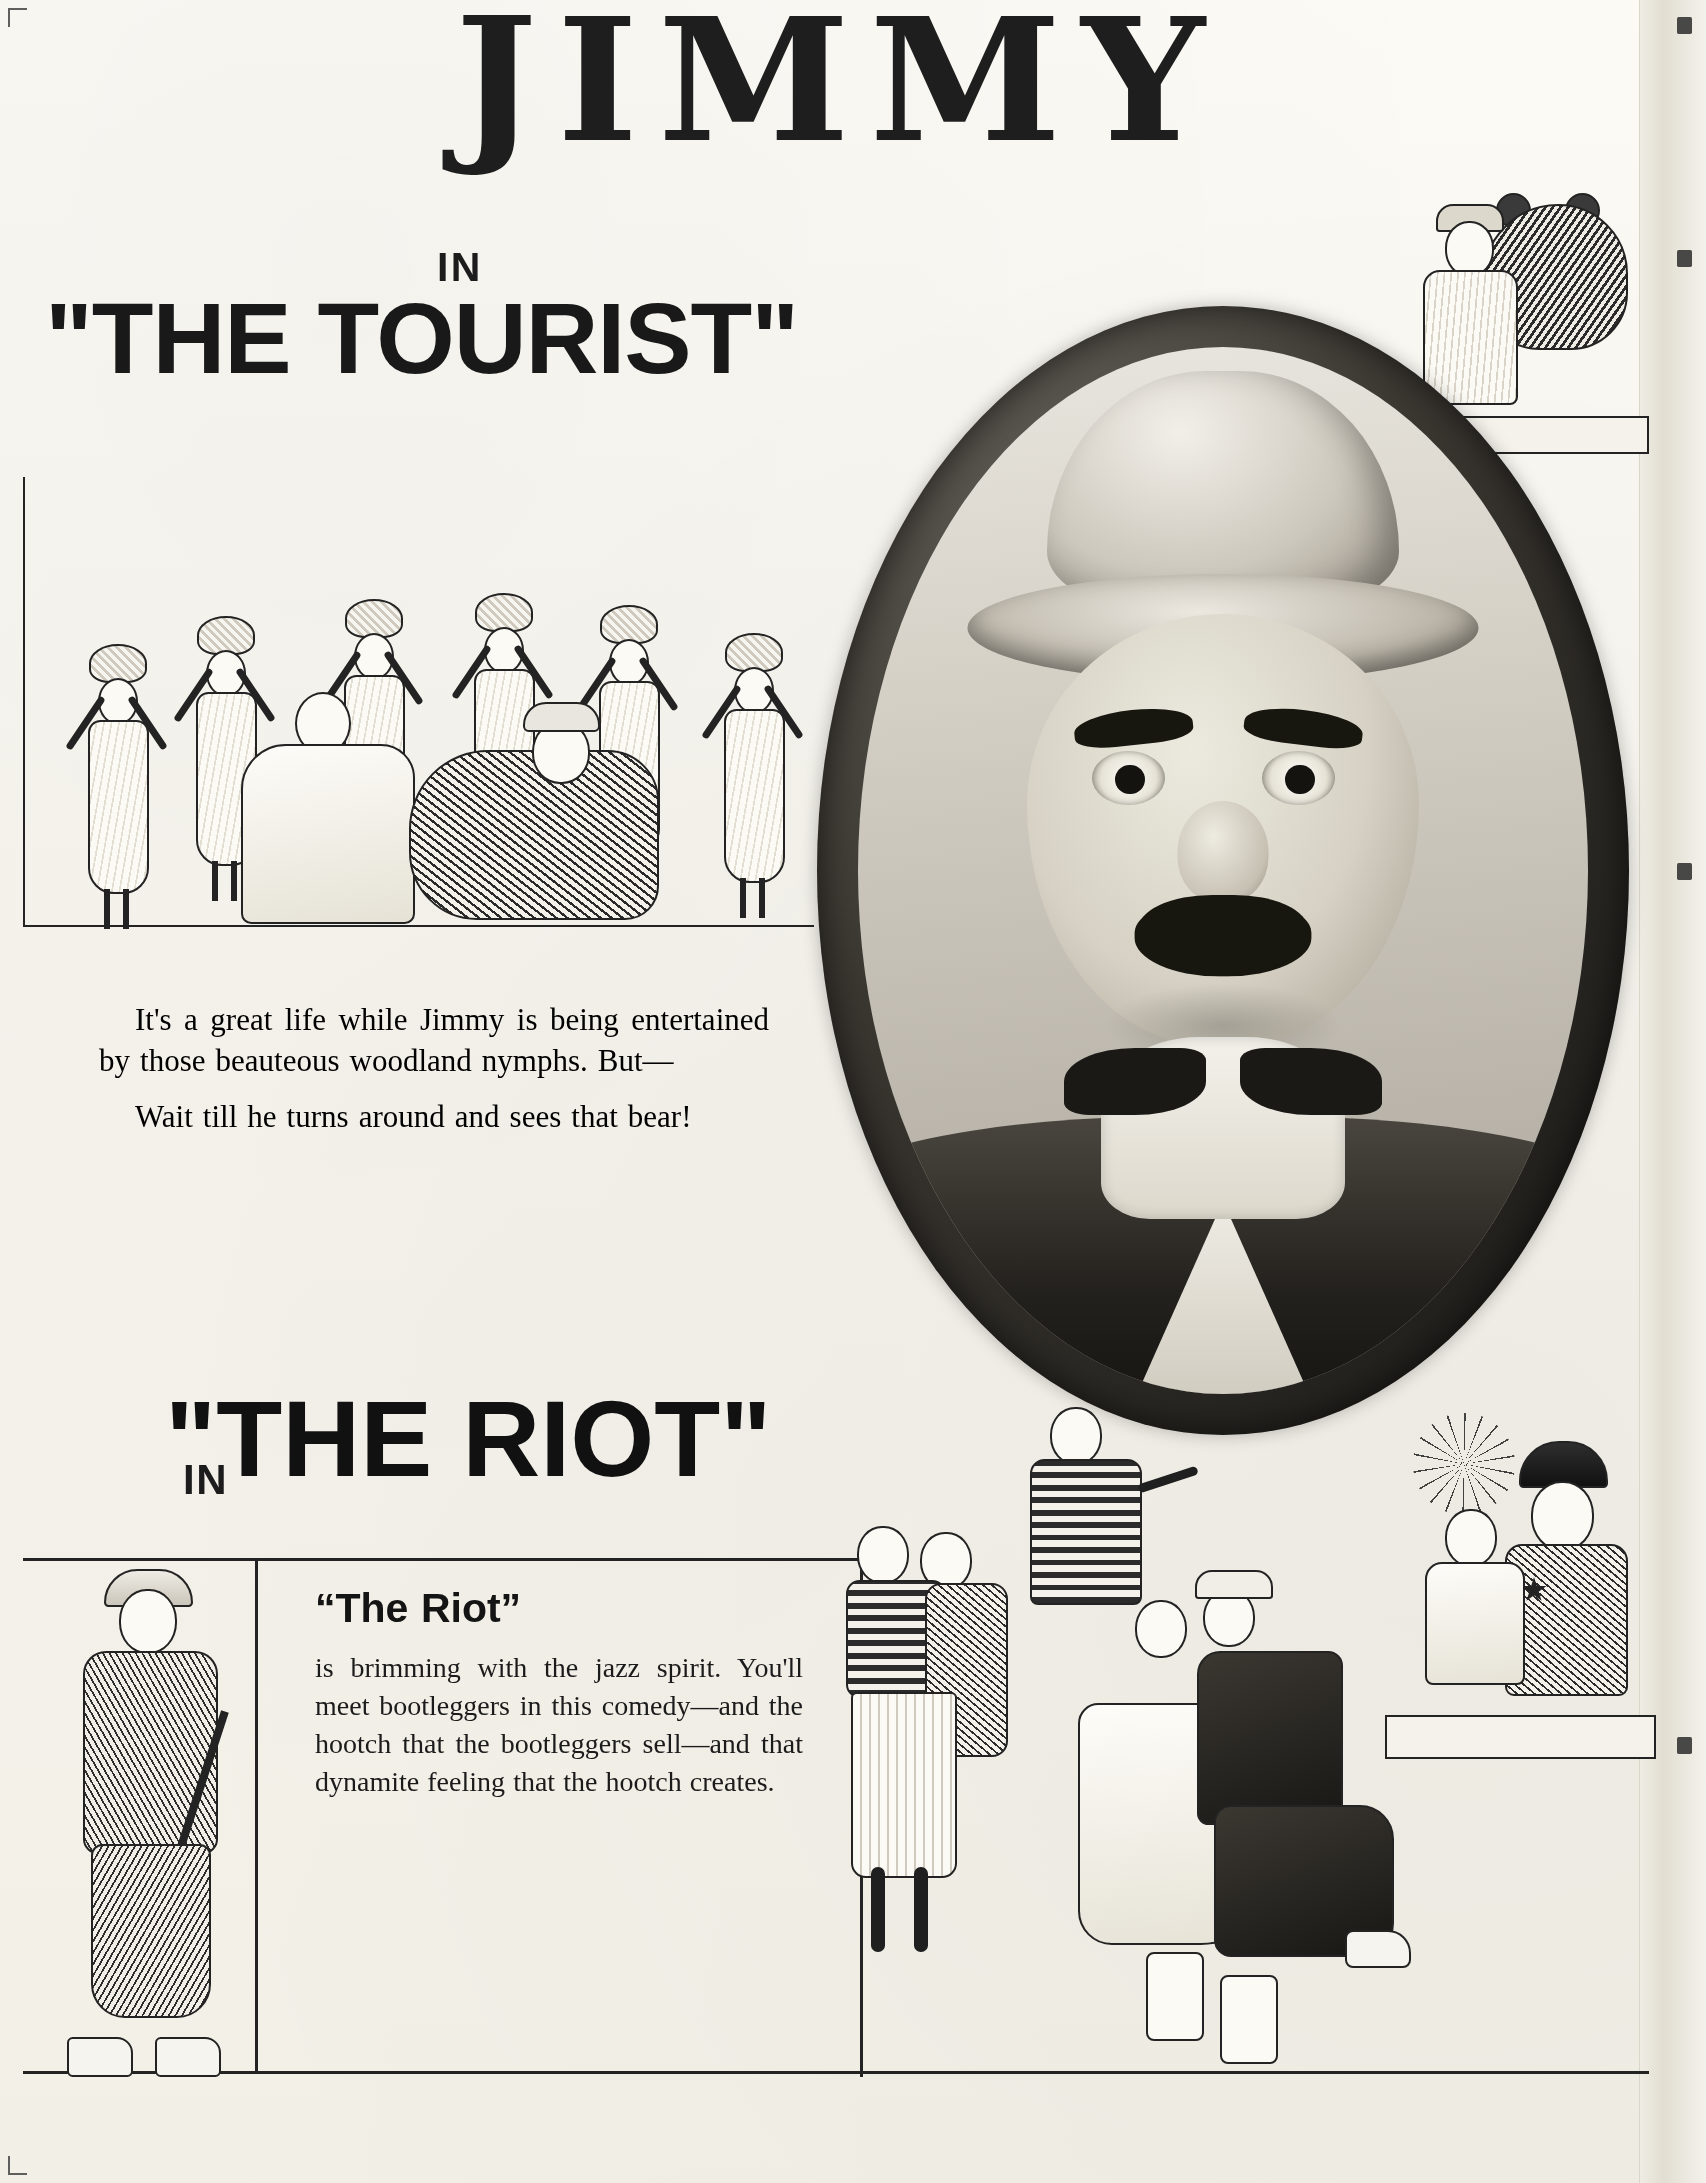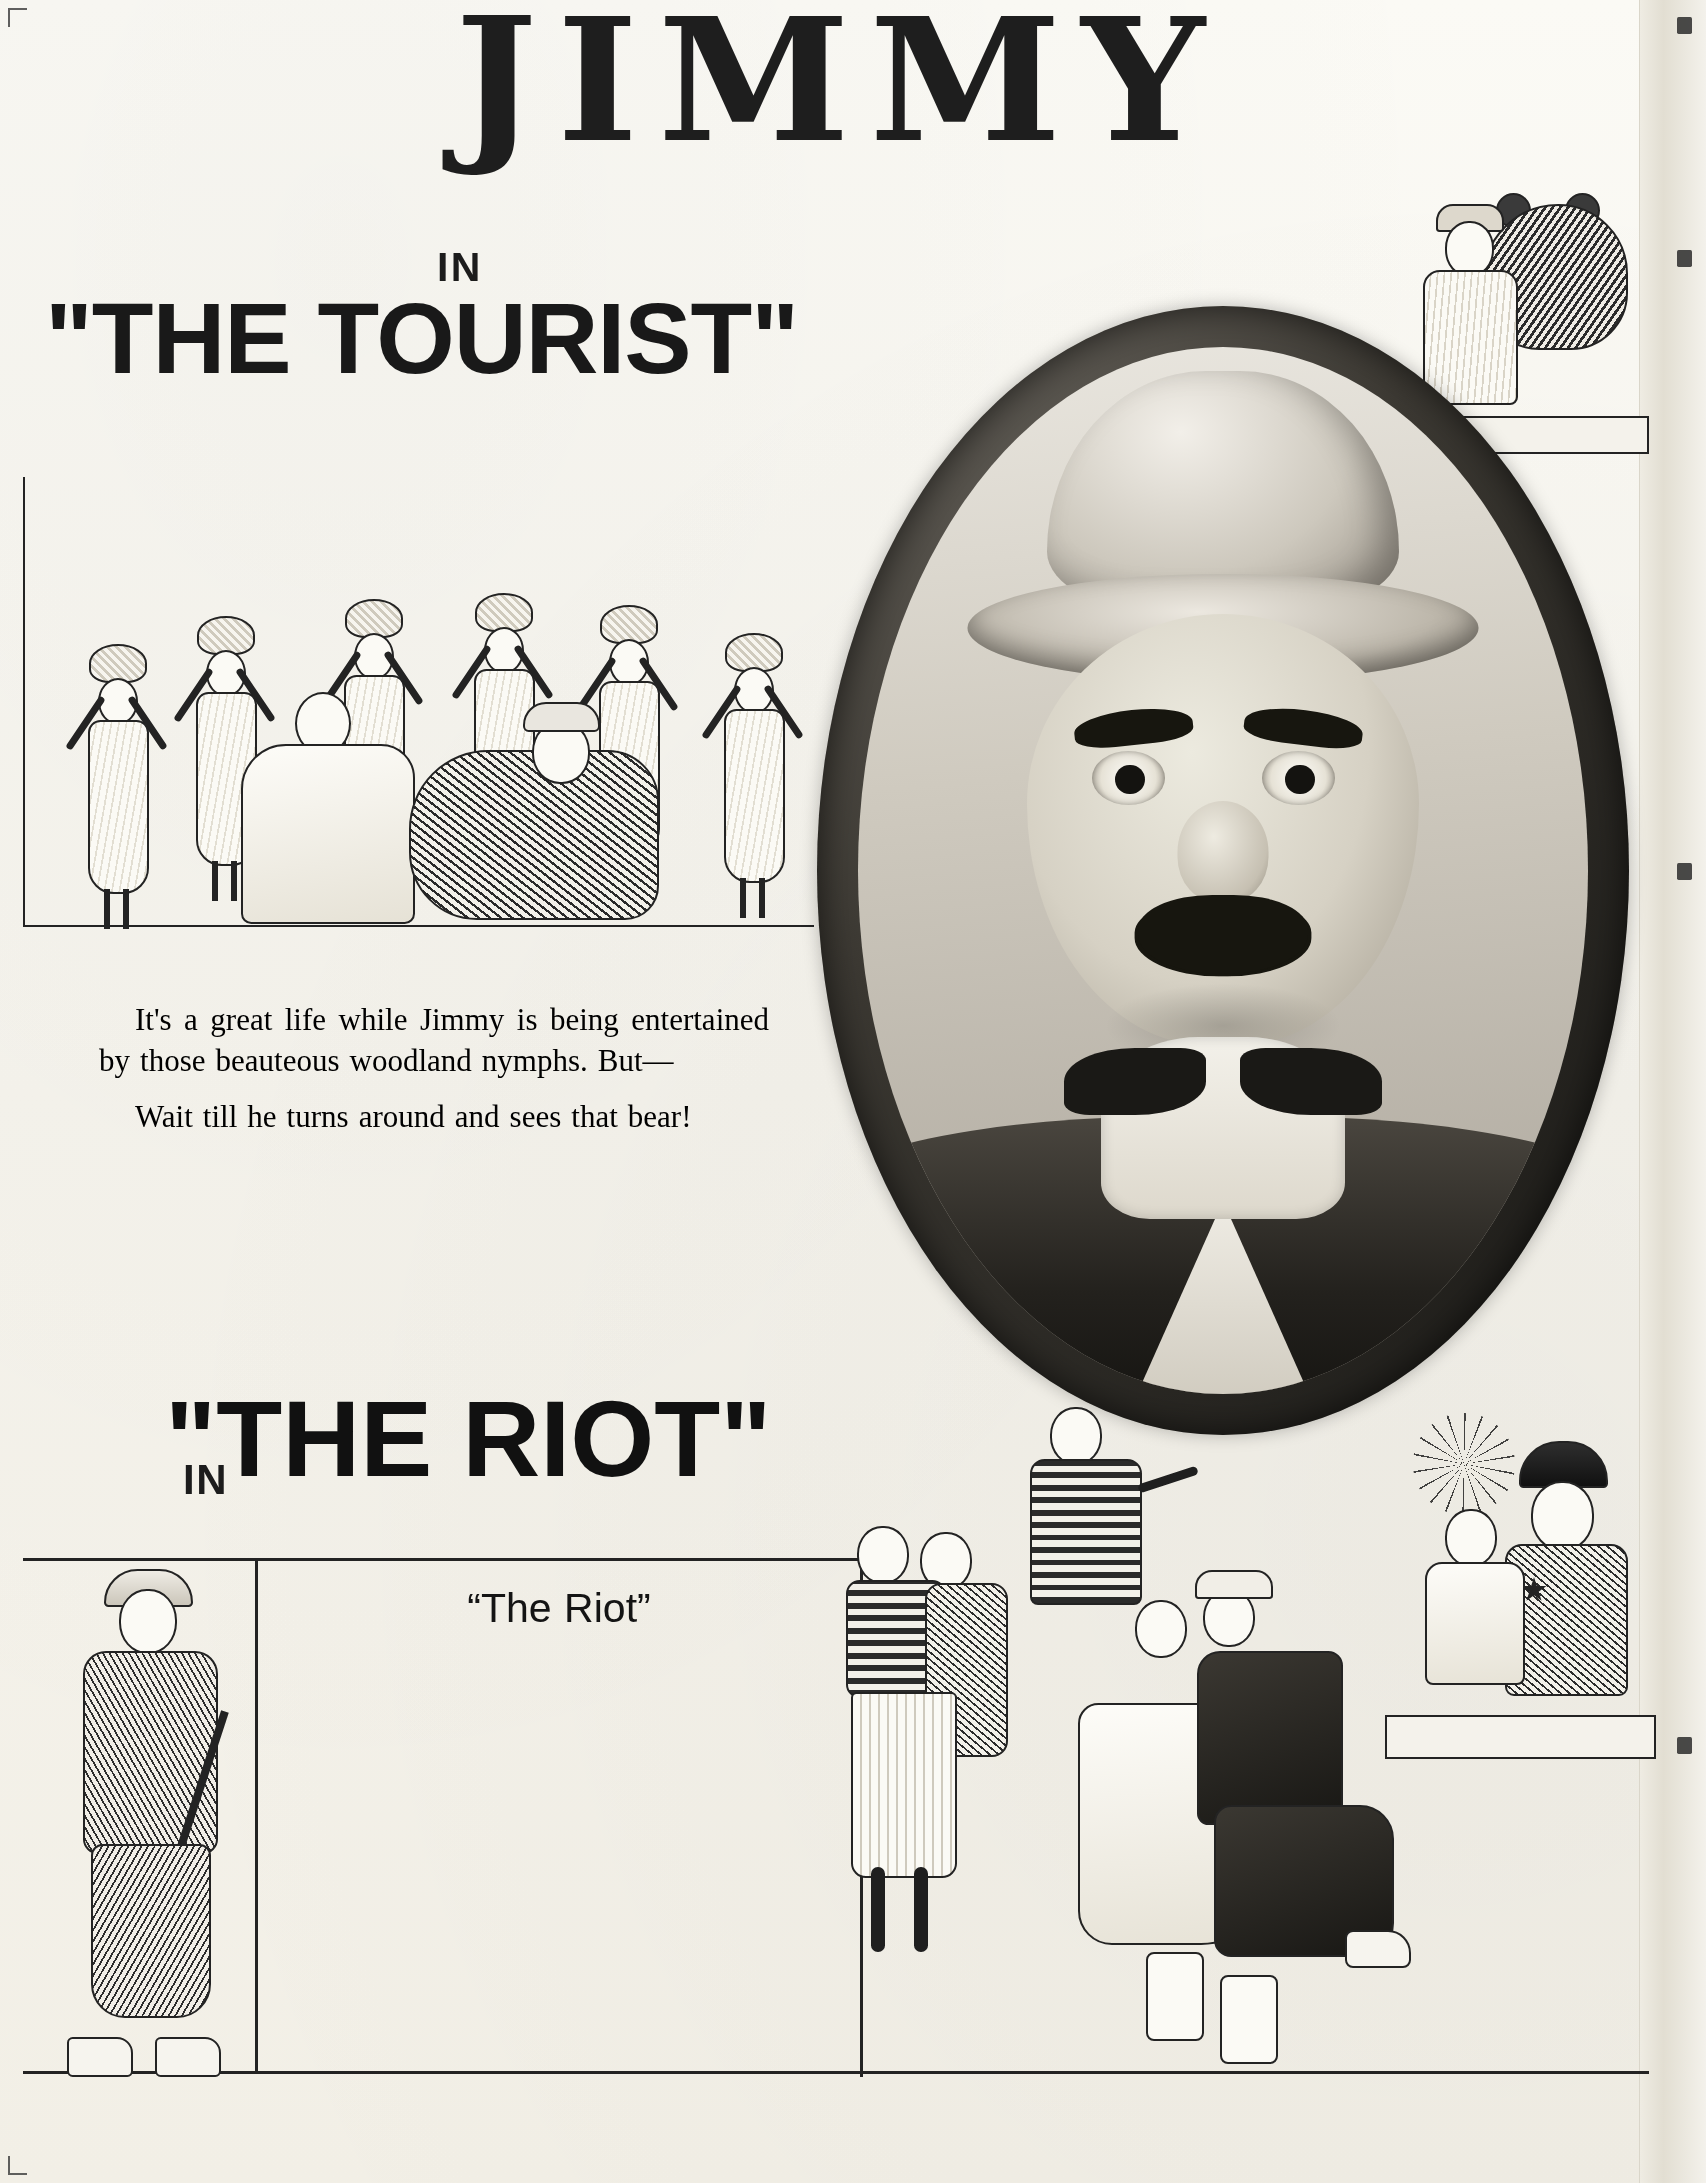--- a/index.html
+++ b/index.html
@@ -138,23 +138,22 @@
     line-height: 1.36;
     color: #1b1b1b;
     text-align: justify;
   }
   .riot-copy p {
     margin: 0 0 10.2px 0;
     word-spacing: 1.1px;
   }
   .riot-copy p.first { text-indent: 31px; }
   .riot-subhead {
-    text-align: center;
     font-family: "Liberation Sans", sans-serif;
-    font-weight: 400;
+    font-weight: 700;
     font-size: 41px;
     color: #141414;
     margin: 14.8px 0 12.5px 0 !important;
     text-indent: 0 !important;
     letter-spacing: 0px;
   }
 
   
   .rule {
     position: absolute;
@@ -747,20 +746,21 @@
       <div class="torso"></div>
       <div class="rifle"></div>
       <div class="legs"></div>
       <div class="boot l"></div>
       <div class="boot r"></div>
     </div>
   </div>
 
   <div class="riot-copy">
     <p class="riot-subhead" data-bind="riot.subhead">“The Riot”</p>
+    <p data-bind="riot.paragraph_2">is brimming with the jazz spirit. You'll meet bootleggers in this comedy—and the hootch that the bootleggers sell—and that dynamite feeling that the hootch creates.</p>
   </div>
 
   <div class="ill dancers-panel">
 
     <div class="figure" style="left:176px; top:0; width:170px; height:250px;">
       <div class="head" style="left:34px; top:0;"></div>
       <div class="stripe-body" style="left:13.6px; top:52px; width:108px; height:142px; border-radius:14.8px 14.8px 8px 8px;"></div>
       <div class="ink" style="left:121px; top:68px; width:62px; height:9px; transform:rotate(-18deg); border-radius:4.5px;"></div>
     </div>
 

